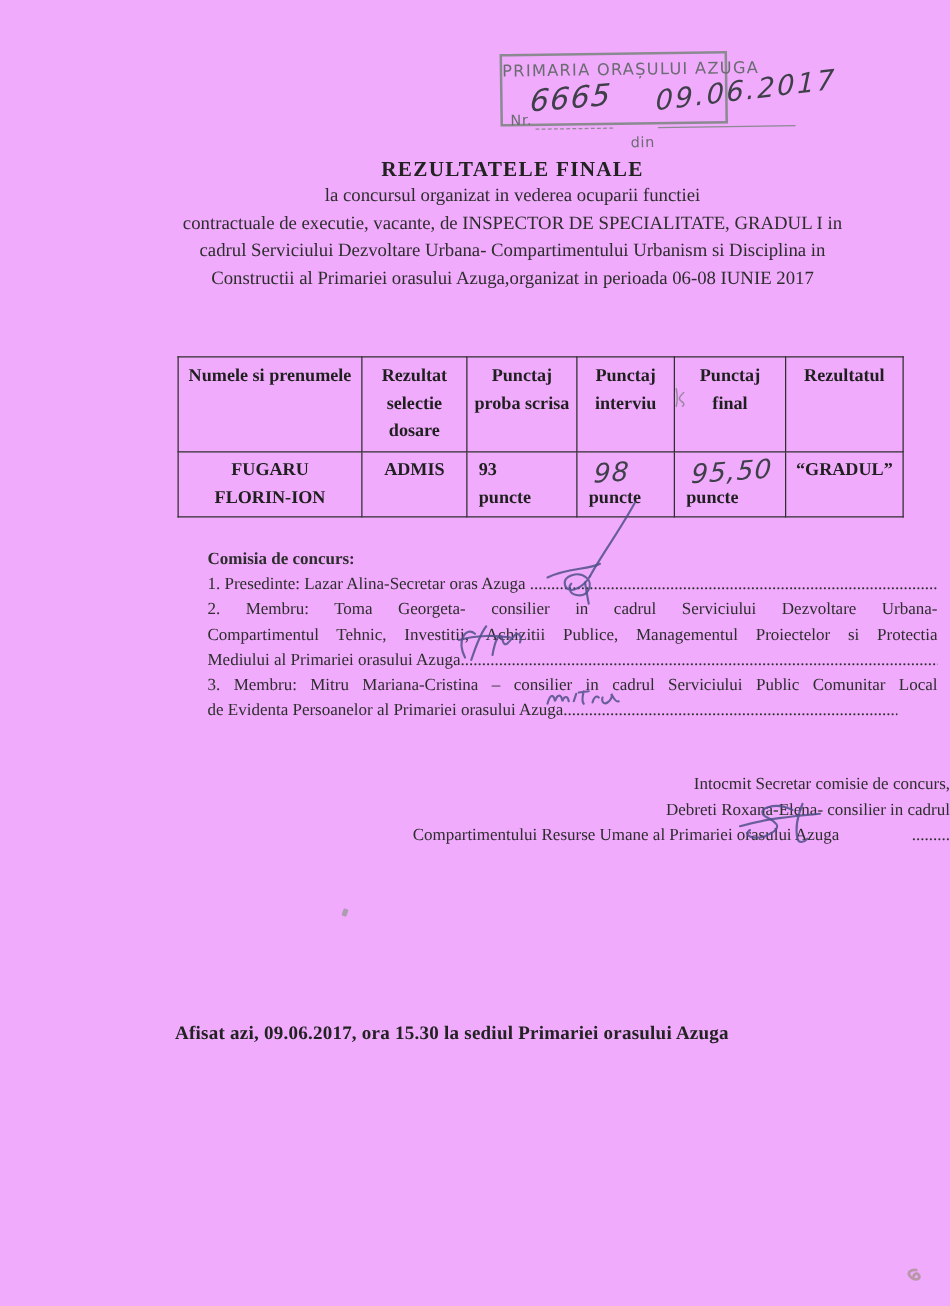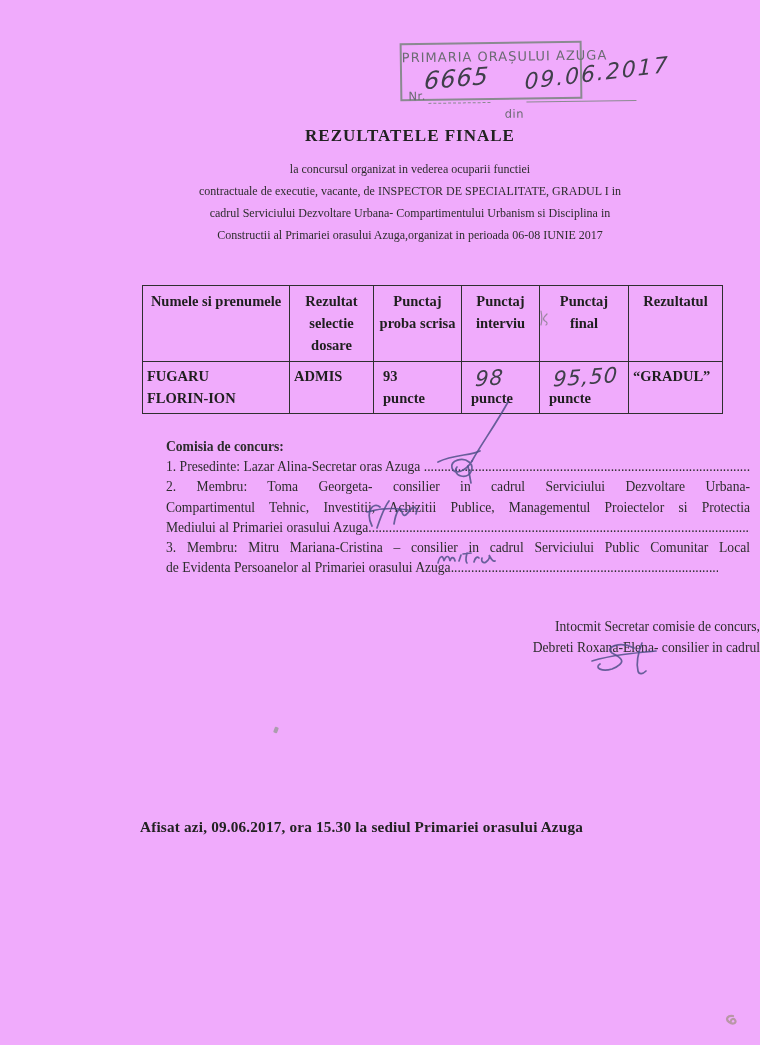--- a/index.html
+++ b/index.html
@@ -63,22 +63,22 @@
   
   .head-block{
     position:absolute;left:60px;top:126px;width:700px;
     text-align:center;
   }
   .doc-title{
     font-size:17px;font-weight:bold;letter-spacing:1px;
     color:#222;
   }
   .subtitle{
-    margin-top:12px;
-    font-size:12px;line-height:22px;color:#2d2d2d;
+    margin-top:0;
+    font-size:15px;line-height:22px;color:#2d2d2d;
   }
   
   .results-table{
     position:absolute;left:142px;top:285px;
     border-collapse:collapse;
     font-size:14.5px;font-weight:bold;color:#1f1f1f;
   }
   .results-table th,.results-table td{
     border:1.6px solid var(--border);
     vertical-align:top;
@@ -87,21 +87,21 @@
   .results-table th{padding:5px 4px 4px;font-weight:bold;text-align:center;}
   .results-table td{padding:4px 4px 3px;}
   th.c1,td.c1{width:147px;}
   th.c2,td.c2{width:84px;}
   th.c3,td.c3{width:88px;}
   th.c4,td.c4{width:78px;}
   th.c5,td.c5{width:89px;}
   th.c6,td.c6{width:94px;}
   .results-table thead tr{height:76px;}
   .results-table tbody tr{height:47px;}
-  td.center{}
+  td.center{text-align:center;}
   td.left{text-align:left;padding-left:9px;}
   .cell-hand{
     display:block;
     font-size:21px;font-weight:normal;
     transform:rotate(-4deg) skewX(-8deg);
     margin:-4px 0 -6px 4px;
     letter-spacing:1px;
     white-space:nowrap;
   }
   
@@ -229,20 +229,23 @@
     <path d="M2 14 C 4 6, 7 6, 8 12 C 10 6, 13 6, 14 12 C 15 8, 18 7, 19 12"></path>
     <path d="M23 12 L25 6"></path>
     <path d="M27 5 L35 4 M31 4 C 30 8, 29 12, 31 14"></path>
     <path d="M38 13 C 39 9, 41 7, 43 9"></path>
     <path d="M46 9 C 45 12, 47 15, 50 13 C 53 11, 54 8, 53 6 C 55 10, 57 13, 59 12"></path>
   </svg>
 
   <div class="secretary">
     <div>Intocmit Secretar comisie de concurs,</div>
     <div>Debreti Roxana-Elena- consilier in cadrul</div>
+    <div>
+      <span>Compartimentului Resurse Umane  al Primariei orasului Azuga</span><span class="sig-inline-space"></span><span>.........</span>
+    </div>
   </div>
 
   <svg class="sig" style="left:590px;top:640px" width="70" height="40" viewBox="0 0 70 40">
     <path d="M44 8 C 30 1, 14 7, 22 13 C 34 19, 36 23, 22 29 C 12 32, 4 28, 10 24"></path>
     <path d="M52 3 C 48 13, 46 23, 48 31 C 49 35, 53 34, 56 31"></path>
     <path d="M2 21 C 22 15, 44 13, 66 11"></path>
   </svg>
 
   <div class="footer-line">Afisat azi, 09.06.2017, ora 15.30 la sediul Primariei orasului Azuga</div>
 

